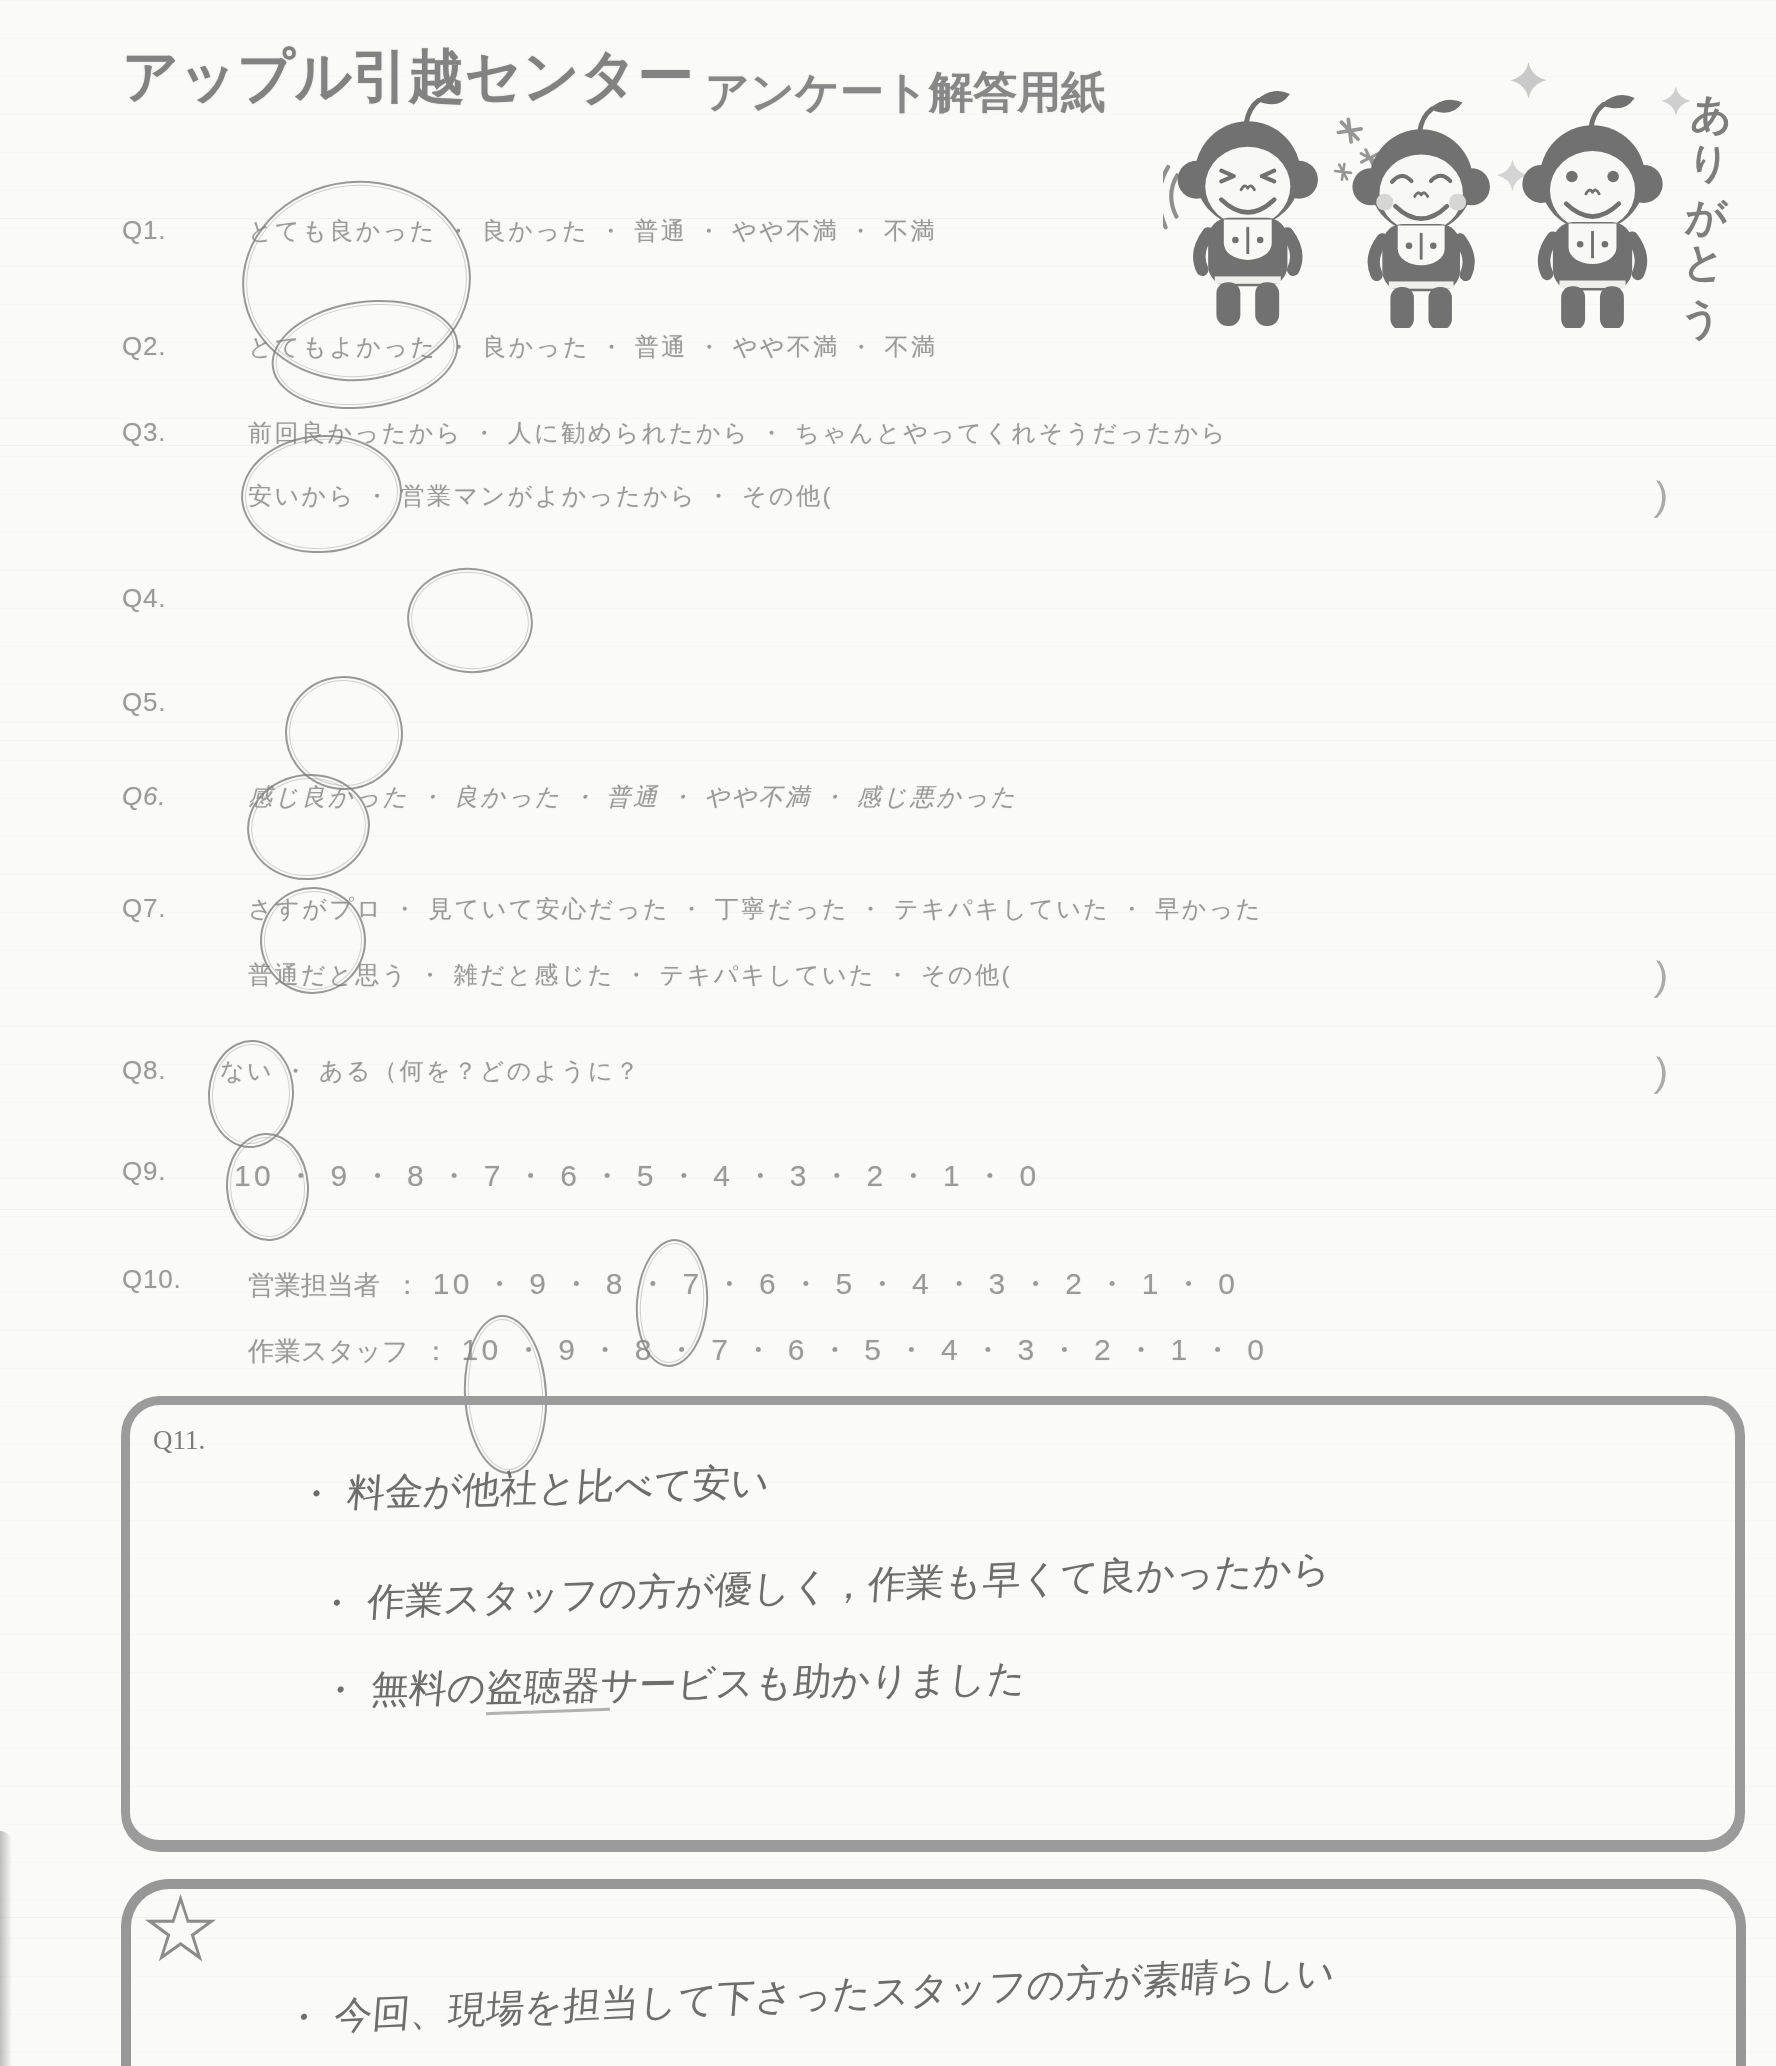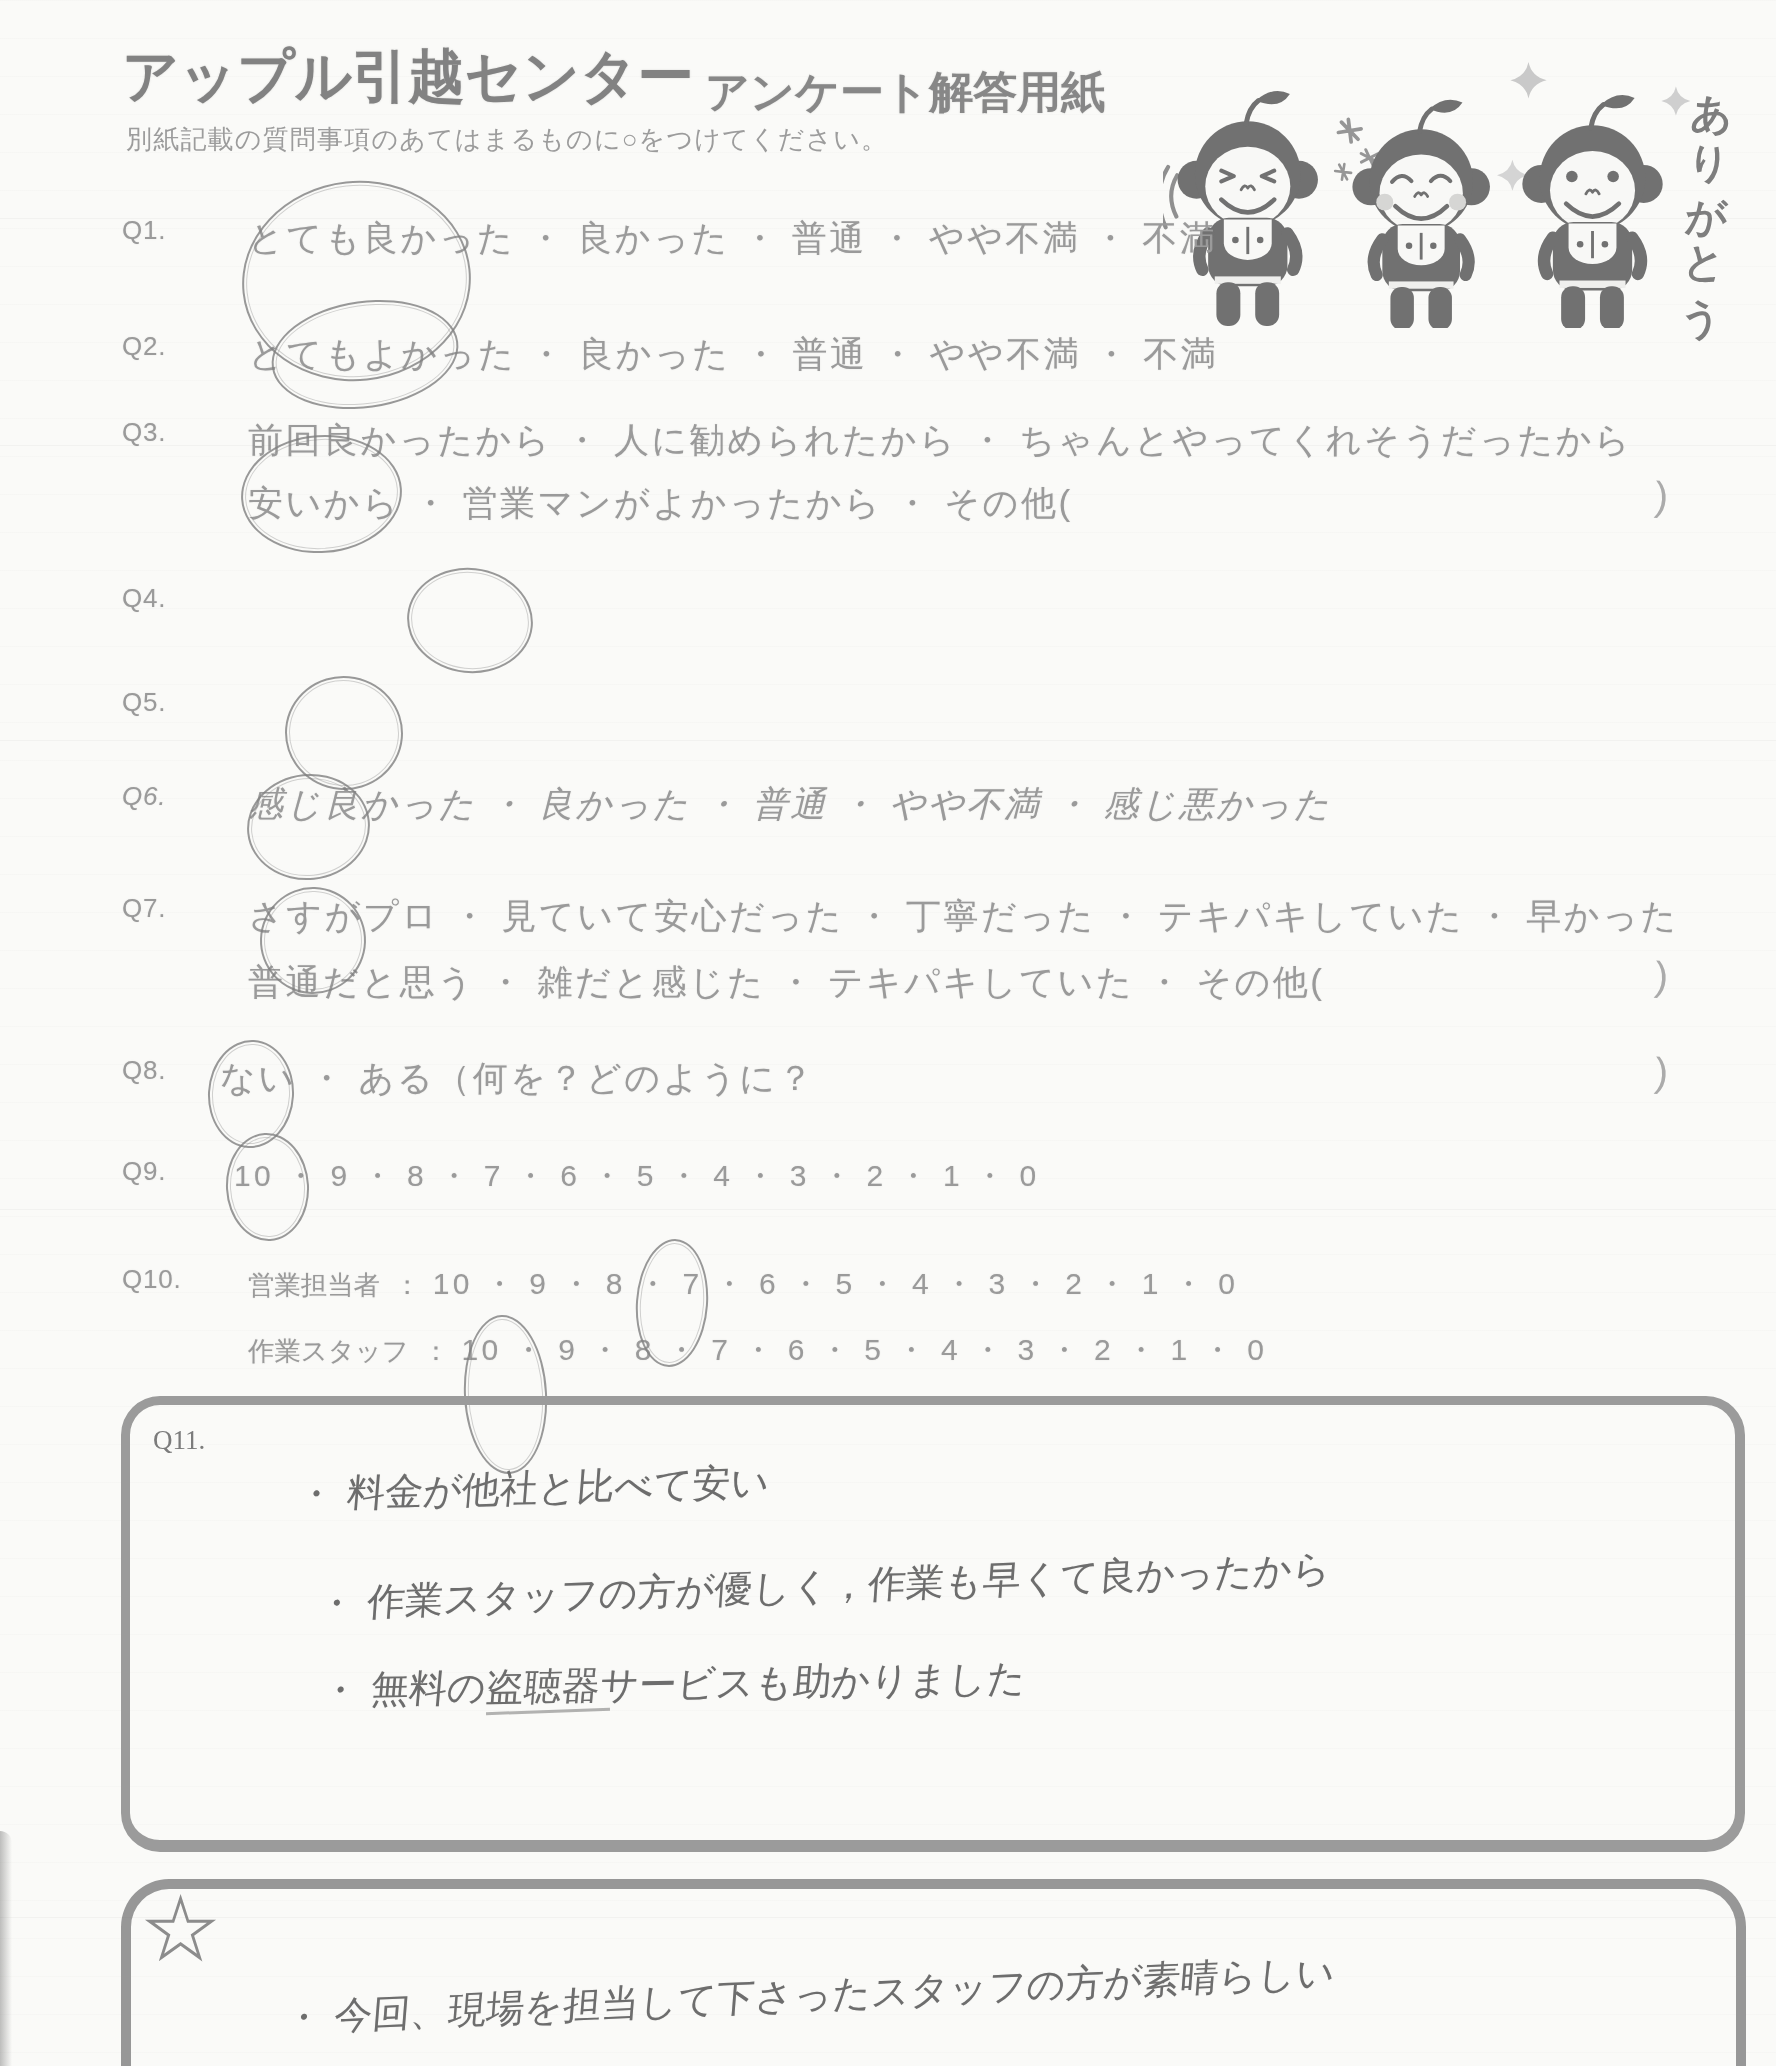--- a/index.html
+++ b/index.html
@@ -17,21 +17,21 @@
   
   #brand{left:122px; top:38px; font-size:58px; font-weight:bold; color:#828282;
          letter-spacing:0px; transform:scaleX(.97); transform-origin:left top;
          text-shadow:0 0 1.7px rgba(120,120,120,.35);}
   #form-title{left:705px; top:63px; font-size:44px; font-weight:bold; color:#878787;
               text-shadow:0 0 1.7px rgba(120,120,120,.3);}
   #instruction{left:126px; top:122px; font-size:26px; color:#9c9c9c; letter-spacing:1.2px;}
   
   .q-label{position:absolute; left:122px; font-size:26px; color:#9a9a9a; letter-spacing:0.8px;
            text-shadow:0 0 1.2px rgba(140,140,140,.3);}
-  .q-text{position:absolute; left:248px; font-size:35px; color:#9a9a9a; letter-spacing:2.5px;
+  .q-text{position:absolute; left:248px; font-size:24px; color:#9a9a9a; letter-spacing:2.5px;
           white-space:nowrap; text-shadow:0 0 1.2px rgba(140,140,140,.3);}
   #q1-label,#q1-text{top:215px;} #q2-label,#q2-text{top:331px;}
   #q3-label,#q3-text1{top:417px;} #q3-text2{top:480px;}
   #q4-label,#q4-text{top:583px;} #q5-label,#q5-text{top:687px;}
   #q6-label,#q6-text{top:781px;font-style:italic;}
   #q7-label,#q7-text1{top:893px;} #q7-text2{top:959px;}
   #q8-label,#q8-text{top:1055px;} #q8-text{left:220px;}
   #q9-label,#q9-text{top:1156px;} #q9-text{left:234px; font-size:30px; letter-spacing:3.3px;}
   #q10-label,#q10-row1{top:1264px;} #q10-row2{top:1330px;}
   .scale-row{position:absolute; left:248px; font-size:26.4px; color:#9a9a9a; white-space:nowrap;
@@ -76,21 +76,20 @@
   #left-curl{position:absolute; left:0; top:1831px; width:12.4px; height:533px;
              background:linear-gradient(to right, rgba(90,90,90,.38), rgba(90,90,90,0)); border-radius:0 16.5px 16.5px 0;}
 </style>
 </head>
 <body>
 
 <div class="page">
 
   <div class="abs" id="brand">アップル引越センター</div>
   <div class="abs" id="form-title">アンケート解答用紙</div>
-  <div class="abs" id="instruction">別紙記載の質問事項のあてはまるものに○をつけてください。</div>
 
   <svg class="abs" id="mascots" viewBox="0 0 1300 700">
     <defs>
       <g id="mk-base">
         <circle cx="-124" cy="6" r="46" fill="#717171"></circle>
           <circle cx="124" cy="6" r="46" fill="#717171"></circle>
         <circle cx="0" cy="-8" r="128" fill="#717171"></circle>
         <path d="M-4,-130 q6,-38 30,-56" stroke="#717171" stroke-width="12" fill="none" stroke-linecap="round"></path>
         <path d="M20,-186 q40,-36 82,-16 q-26,40 -82,16 z" fill="#717171"></path>
         <ellipse cx="0" cy="22" rx="103" ry="96" fill="#f8f8f6"></ellipse>

